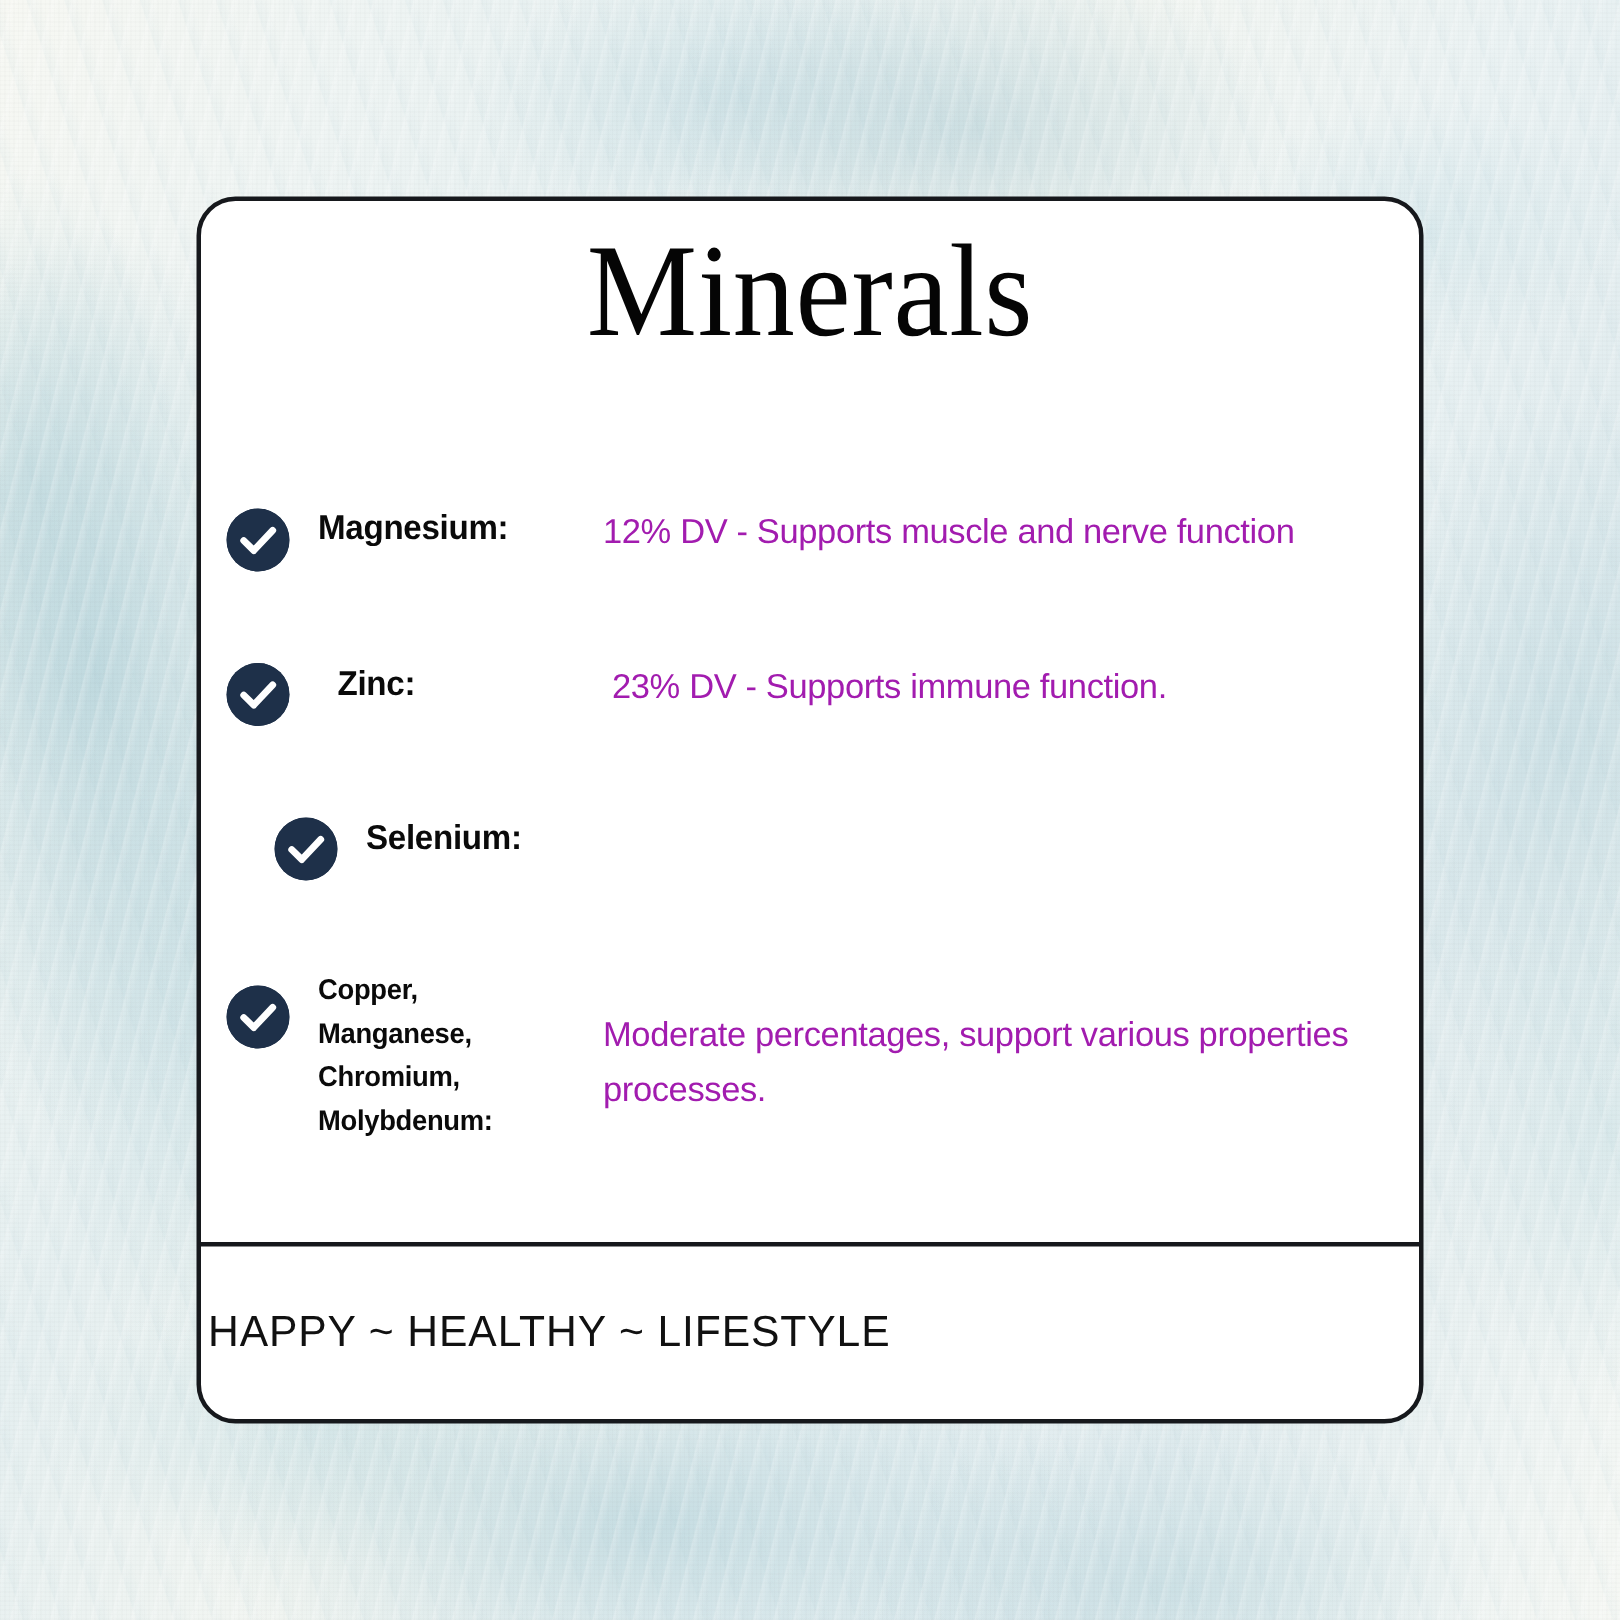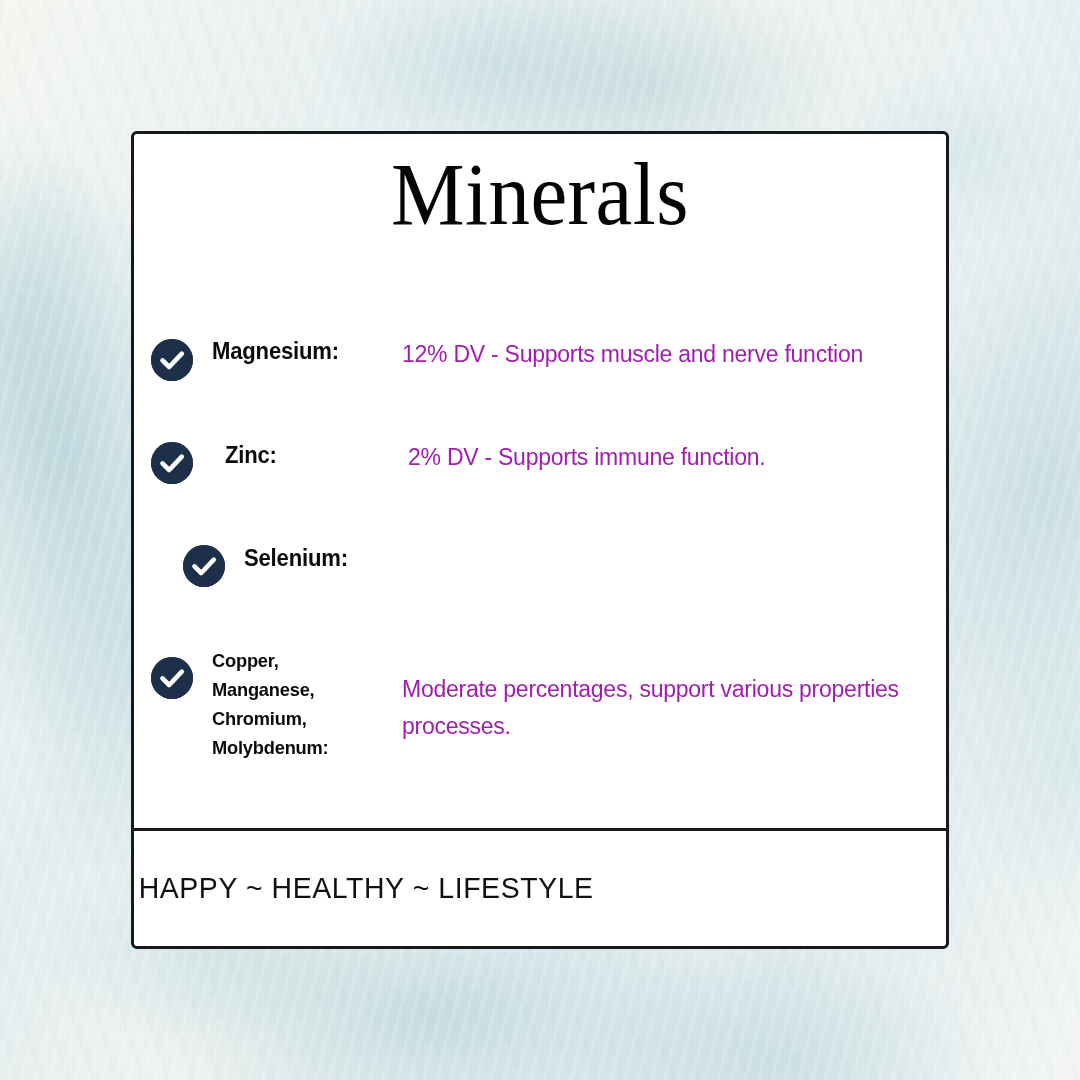--- a/index.html
+++ b/index.html
@@ -51,21 +51,21 @@
       repeating-linear-gradient(90deg, rgba(0,0,0,.012) 0 1px, rgba(0,0,0,0) 1px 3px);
   }
 
   
   #card {
     position:absolute;
     left:131px; top:131px;
     width:818px; height:818px;
     background:#ffffff;
     border:3px solid #16181c;
-    border-radius:6px;
+    border-radius:26px;
     overflow:hidden;
     display:flex;
     flex-direction:column;
   }
 
   #card-body {
     position:relative;
     flex:1 1 auto;
   }
 
@@ -188,21 +188,21 @@
       </li>
 
       <li class="mineral-row" id="row-1">
         <span class="check-icon">
           <svg viewBox="0 0 42 42" aria-hidden="true">
             <circle cx="21" cy="21" r="21" fill="#1e3049"></circle>
             <path d="M11.5 21.4 L18.2 28.0 L30.8 14.6" fill="none" stroke="#ffffff" stroke-width="4.6" stroke-linecap="round" stroke-linejoin="round"></path>
           </svg>
         </span>
         <span class="mineral-label">Zinc:</span>
-        <span class="mineral-desc">2% DV - Supports immune function.</span>
+        <span class="mineral-desc">23% DV - Supports immune function.</span>
       </li>
 
       <li class="mineral-row" id="row-2">
         <span class="check-icon">
           <svg viewBox="0 0 42 42" aria-hidden="true">
             <circle cx="21" cy="21" r="21" fill="#1e3049"></circle>
             <path d="M11.5 21.4 L18.2 28.0 L30.8 14.6" fill="none" stroke="#ffffff" stroke-width="4.6" stroke-linecap="round" stroke-linejoin="round"></path>
           </svg>
         </span>
         <span class="mineral-label">Selenium:</span>

